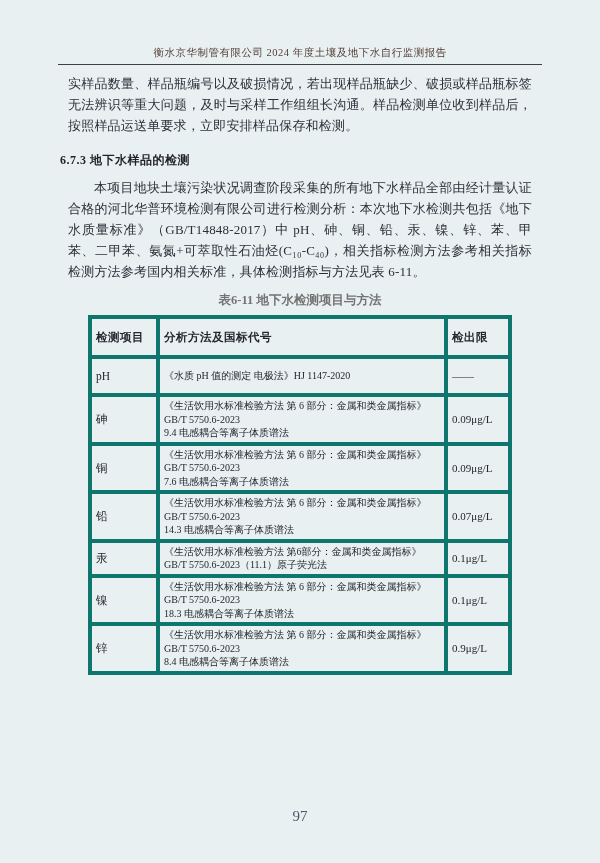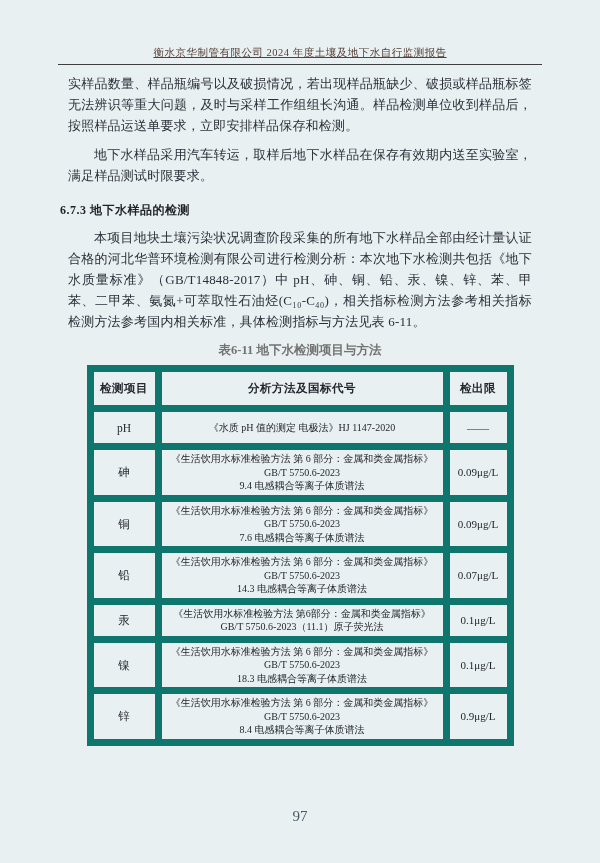--- a/index.html
+++ b/index.html
@@ -15,21 +15,20 @@
   }
   .header {
     margin: 0 58px;
     padding-top: 46px;
     padding-bottom: 4px;
     border-bottom: 1px solid #3f3f3f;
     text-align: center;
     font-size: 10.5px;
     letter-spacing: 0.5px;
     color: #564139;
-    text-decoration: underline;
   }
   .content { margin: 0 60px; }
   p.body {
     font-size: 13px;
     line-height: 21px;
     text-align: justify;
     margin: 8px;
     letter-spacing: 0.2px;
   }
   .p1 { margin-top: 15px; }
@@ -51,22 +50,22 @@
   }
   table.det {
     width: 420px;
     margin: 6px auto 0 auto;
     border-collapse: collapse;
     border: 1.5px solid #2e2e33;
     color: #24262e;
     table-layout: fixed;
   }
   table.det th, table.det td {
-    border: 7px solid #0f766e;
-    text-align: center;
+    border: 4px solid #0f766e;
+    text-align: left;
     vertical-align: middle;
     padding: 2px 4px;
     box-sizing: border-box;
     font-family: Liberation Serif, serif;
   }
   table.det th {
     font-size: 11.5px;
     font-weight: bold;
     height: 40px;
     letter-spacing: 0.5px;
@@ -94,21 +93,20 @@
 <div class="page">
 
   <div class="header">
     <span>衡水京华制管有限公司 2024 年度土壤及地下水自行监测报告</span>
   </div>
 
   <div class="content">
 
     <p class="body p1">实样品数量、样品瓶编号以及破损情况，若出现样品瓶缺少、破损或样品瓶标签无法辨识等重大问题，及时与采样工作组组长沟通。样品检测单位收到样品后，按照样品运送单要求，立即安排样品保存和检测。</p>
 
-    <p class="body p2">地下水样品采用汽车转运，取样后地下水样品在保存有效期内送至实验室，满足样品测试时限要求。</p>
 
     <h3 class="section">6.7.3  地下水样品的检测</h3>
 
     <p class="body p3">本项目地块土壤污染状况调查阶段采集的所有地下水样品全部由经计量认证合格的河北华普环境检测有限公司进行检测分析：本次地下水检测共包括《地下水质量标准》（GB/T14848-2017）中 pH、砷、铜、铅、汞、镍、锌、苯、甲苯、二甲苯、氨氮+可萃取性石油烃(C₁₀-C₄₀)，相关指标检测方法参考相关指标检测方法参考国内相关标准，具体检测指标与方法见表 6-11。</p>
 
     <div class="table-title">表6-11  地下水检测项目与方法</div>
 
     <table class="det">
       <colgroup>
         <col style="width:68px">

